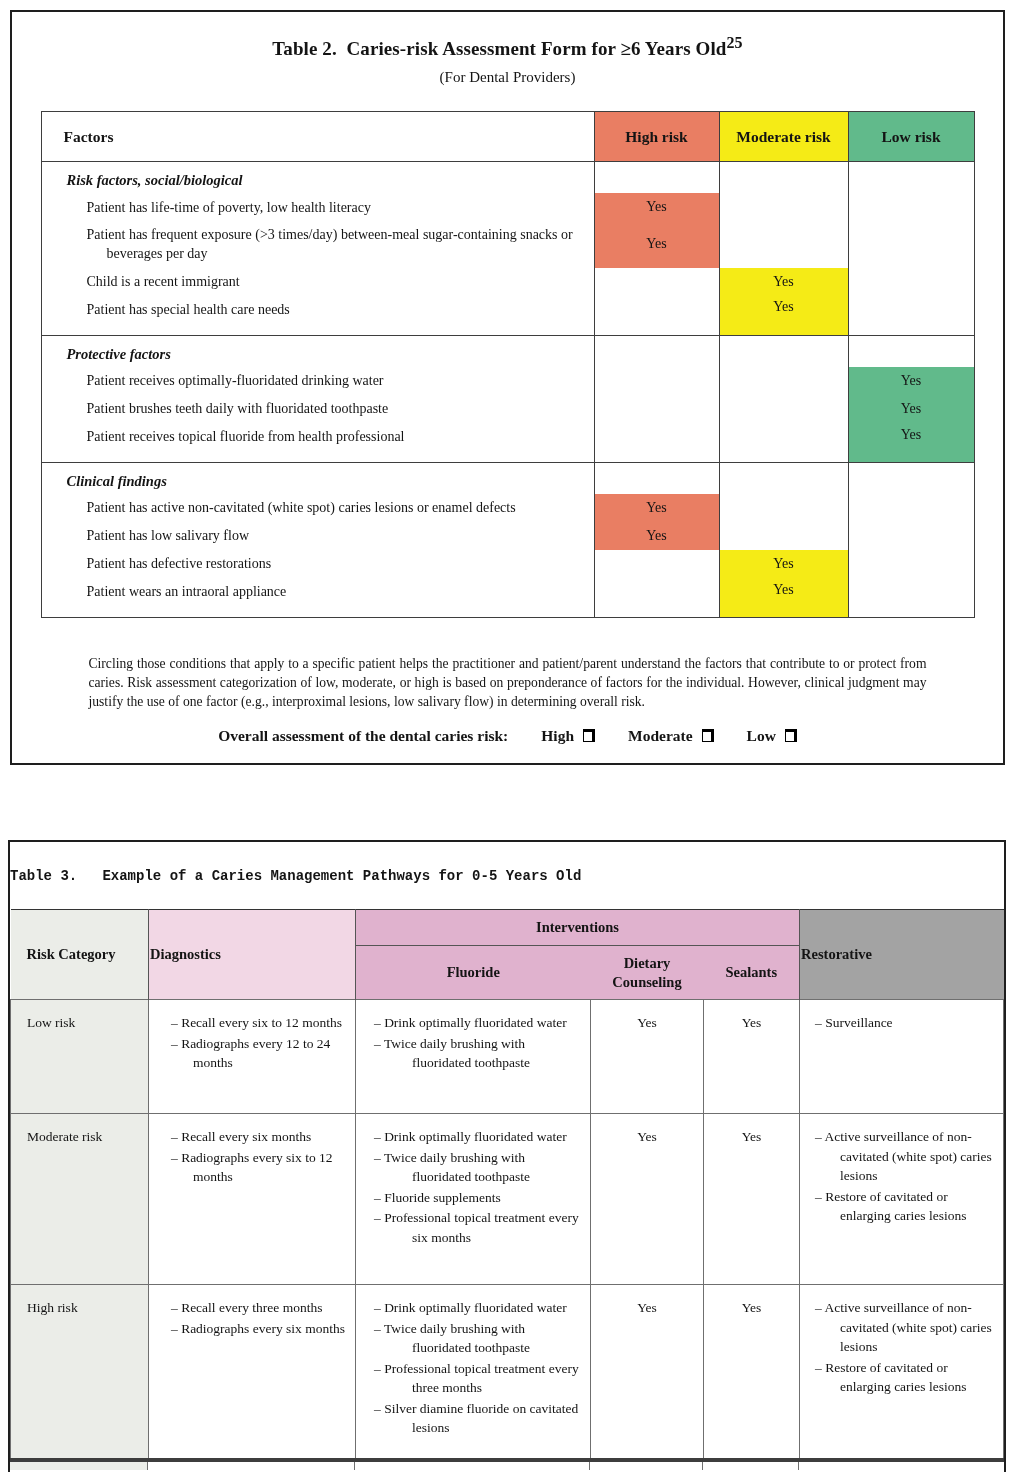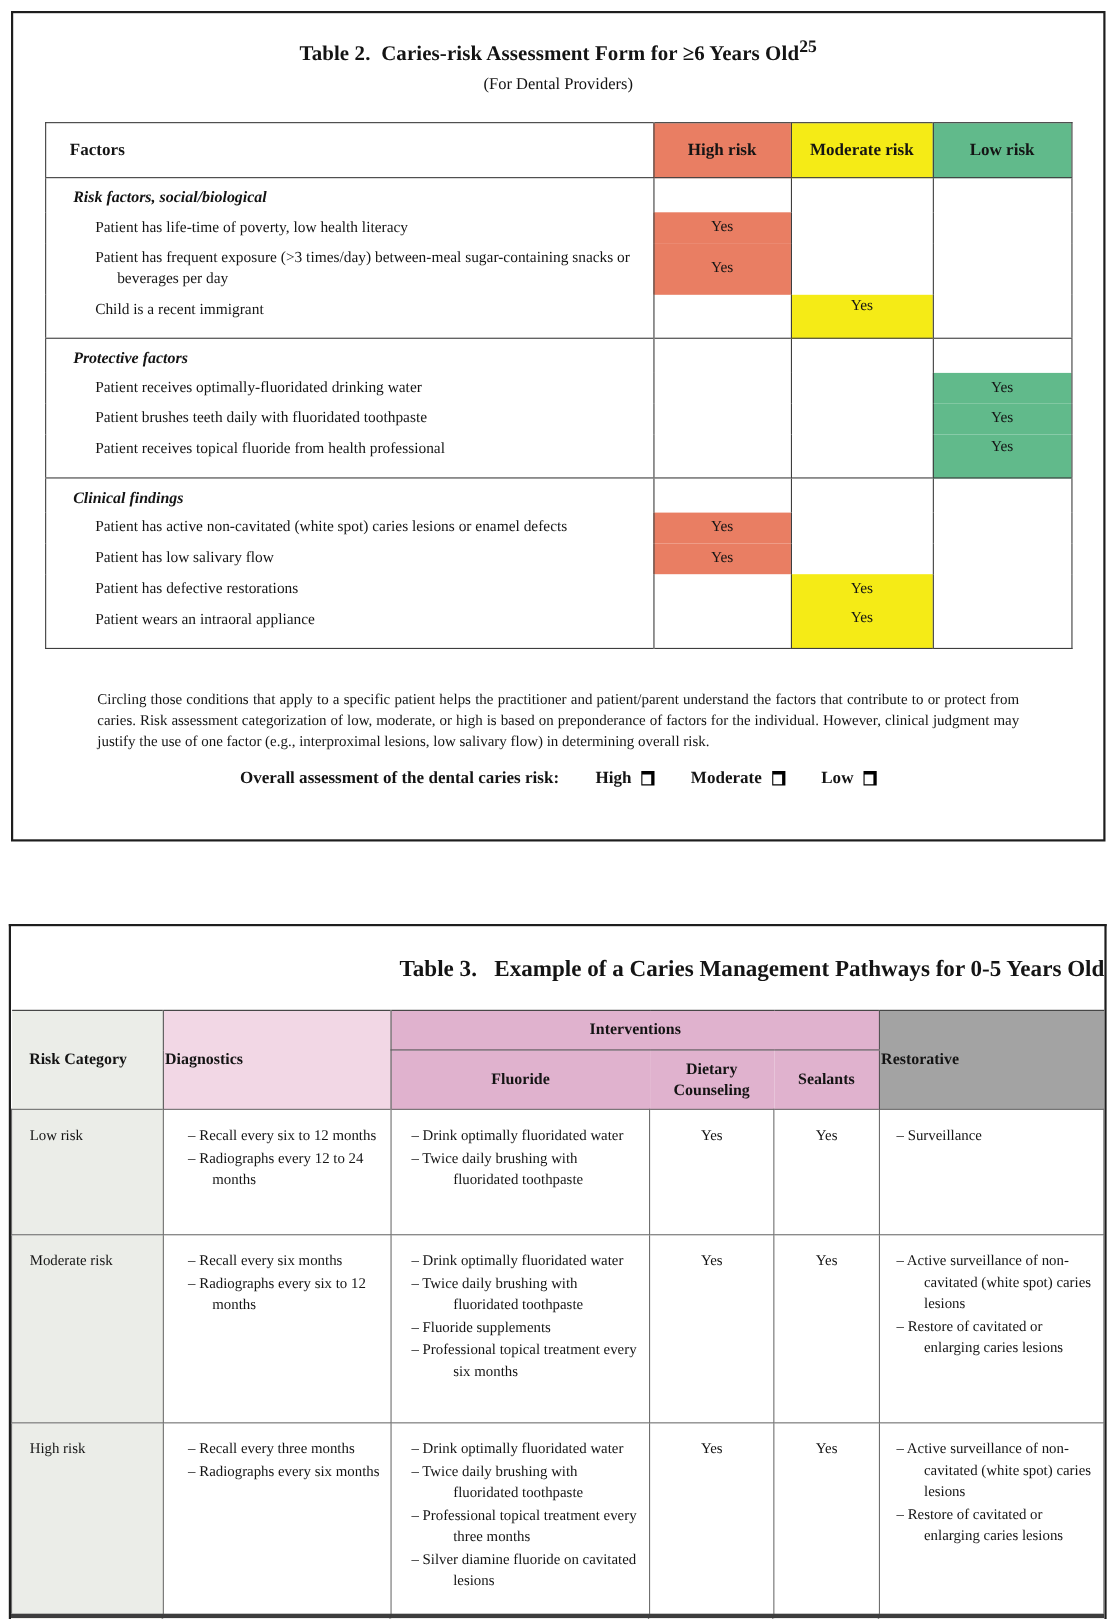--- a/index.html
+++ b/index.html
@@ -57,22 +57,23 @@
     border:1.5px solid #000; border-top-width:3.5px; border-right-width:3.5px;
     background:#fff;
   }
 
   
   .box2 {
     position:absolute; left:8px; top:840px; width:998px; height:632px;
     border:2px solid #1e1e1e; border-bottom:none; background:#fff; overflow:hidden;
   }
   .t3-title {
-    margin-top:26px; text-align:right; font-size:21px; font-weight:bold;
+    margin-top:26px; text-align:left; font-size:14px; font-weight:bold;
     white-space:pre-wrap;
+    font-family:Liberation Mono, monospace;
   }
   table.t3 {
     border-collapse:collapse; table-layout:fixed; width:994px; margin-top:25px;
     font-size:13.5px; border-top:1.5px solid #333; border-bottom:4px solid #3d3d3d;
   }
   .t3 th { font-weight:bold; font-size:14.5px; }
   .th-risk { background:#EBEDE8; text-align:left; padding-left:16px; vertical-align:middle; border-right:1px solid #555; }
   .th-diag { background:#F2D7E5; text-align:left; vertical-align:middle; border-right:1px solid #555; }
   .th-int  { background:#E0B2CE; text-align:center; height:36px; vertical-align:middle; border-bottom:1px solid #555; }
   .th-sub  { background:#E0B2CE; text-align:center; vertical-align:middle; height:54px; line-height:1.25; }
@@ -136,20 +137,28 @@
           <td class="factor-cell">
             <div class="hang">Patient has frequent exposure (&gt;3 times/day) between-meal sugar-containing snacks or beverages per day</div>
           </td>
           <td class="risk-col bg-high">Yes</td>
           <td class="risk-col"></td>
           <td class="risk-col"></td>
         </tr>
         <tr class="item-row">
           <td class="factor-cell">
             <div class="hang">Child is a recent immigrant</div>
+          </td>
+          <td class="risk-col"></td>
+          <td class="risk-col bg-moderate">Yes</td>
+          <td class="risk-col"></td>
+        </tr>
+        <tr class="item-row">
+          <td class="factor-cell">
+            <div class="hang">Patient has special health care needs</div>
           </td>
           <td class="risk-col"></td>
           <td class="risk-col bg-moderate">Yes</td>
           <td class="risk-col"></td>
         </tr>
       </tbody>
       <tbody>
         <tr>
           <td class="sec-title">Protective factors</td>
           <td class="risk-col"></td>

